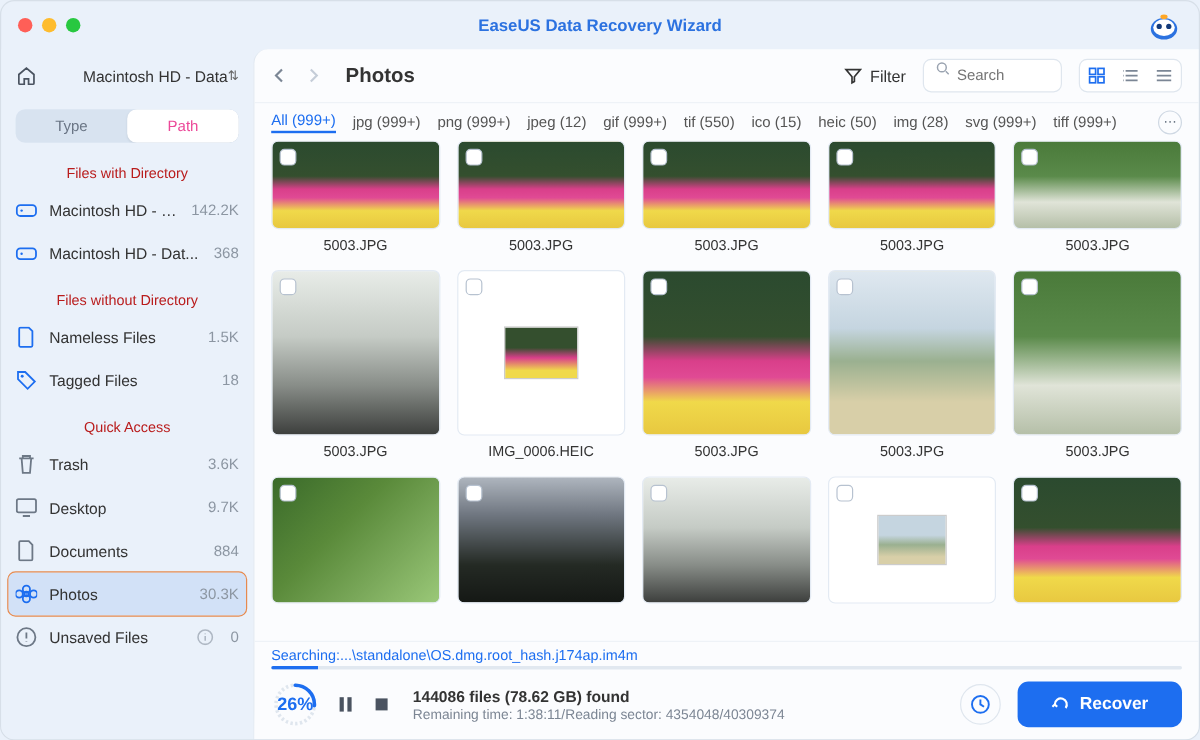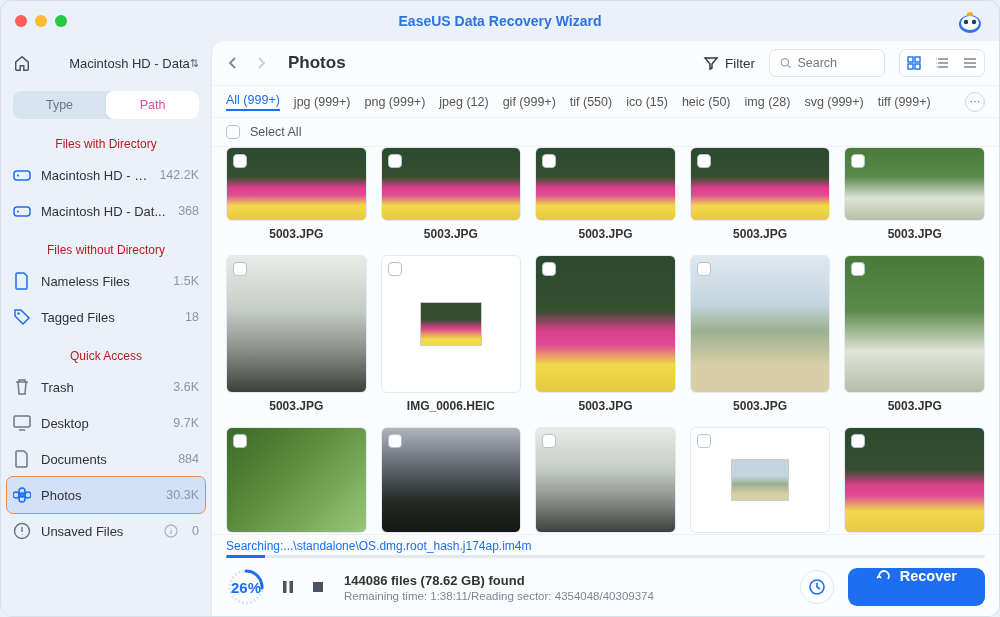--- a/index.html
+++ b/index.html
@@ -31,35 +31,35 @@
 .sb-item .cnt { color: #8c96a2; font-size: 12.5px; }
 .sb-item.selected { background: #d2e1f7; border-radius: 6px; margin: 0 6px; padding: 0 6px; outline: 1.5px solid #e68a4f; }
 .sb-item.selected .icn { filter: none; }
 
 .content { flex: 1; background: #fbfcfe; display: flex; flex-direction: column; min-width: 0; border-top-left-radius: 12px; border-left: 1px solid #e1e8f0; }
 .toolbar { height: 44px; display: flex; align-items: center; gap: 14px; padding: 0 14px; }
 .nav-arrow { width: 14px; height: 14px; cursor: pointer; color: #7b8695; }
 .bc-title { font-weight: 700; font-size: 17px; margin-left: 6px; }
 .tool-spacer { flex: 1; }
 .filter-btn { display: flex; align-items: center; gap: 6px; color: #333; font-size: 13.5px; cursor: pointer; }
-.search-box { display: flex; align-items: center; gap: 6px; border: 1px solid #dfe6ee; background: #fff; border-radius: 7px; height: 28px; padding: 0 10px; width: 116px; }
+.search-box { display: flex; gap: 6px; border: 1px solid #dfe6ee; background: #fff; border-radius: 7px; height: 28px; padding: 0 10px; width: 116px; }
 .search-box input { border: none; outline: none; width: 100%; font-size: 12.5px; background: transparent; }
 .view-toggle { display: flex; align-items: center; border: 1px solid #dfe6ee; border-radius: 7px; height: 28px; overflow: hidden; background: #fff; }
 .view-toggle > div { width: 28px; height: 100%; display: flex; align-items: center; justify-content: center; cursor: pointer; }
 .view-toggle > div.active svg { color: #1d6ef0; }
 
 .filter-tabs { display: flex; align-items: center; gap: 14px; padding: 0 14px; height: 32px; font-size: 12.5px; color: #555; border-top: 1px solid #eef2f7; }
 .ftab { cursor: pointer; white-space: nowrap; }
 .ftab.active { color: #1d6ef0; border-bottom: 2px solid #1d6ef0; padding-bottom: 2px; }
 .more-circle { margin-left: auto; width: 20px; height: 20px; border: 1px solid #cfd8e3; border-radius: 50%; display: flex; align-items: center; justify-content: center; color: #6d7886; font-size: 11px; cursor: pointer; }
 
 .selectall { display: flex; align-items: center; gap: 10px; padding: 6px 14px; font-size: 12.5px; color: #555; border-top: 1px solid #eef2f7; border-bottom: 1px solid #eef2f7; height: 30px; }
 .chk { width: 14px; height: 14px; border: 1.5px solid #b7c2d0; border-radius: 4px; background: #fff; cursor: pointer; }
 
-.grid-wrap { flex: 1; overflow: hidden; padding: 0 14px 4px; font-weight: bold; }
+.grid-wrap { flex: 1; overflow: hidden; padding: 0 14px 4px; }
 .grid { display: grid; grid-template-columns: repeat(5, 1fr); gap: 14px; }
 .card { display: flex; flex-direction: column; align-items: center; gap: 6px; }
 .thumb { width: 100%; height: 74px; background: #eef3fb; border: 1px solid #e3eaf3; border-radius: 6px; position: relative; overflow: hidden; display: flex; align-items: center; justify-content: center; }
 .thumb.h180 { height: 138px; }
 .thumb.h90 { height: 106px; }
 .thumb .chk { position: absolute; top: 6px; left: 6px; }
 .fname { font-size: 12px; color: #333; text-align: center; }
 
 .footer-path { padding: 4px 14px 2px; font-size: 12px; color: #1d6ef0; border-top: 1px solid #eef2f7; }
 .progress-line { height: 3px; background: #e1e8f0; margin: 0 14px; border-radius: 2px; overflow: hidden; }
@@ -68,21 +68,21 @@
 .footer { height: 58px; display: flex; align-items: center; padding: 0 14px; gap: 14px; }
 .circle-prog { width: 40px; height: 40px; position: relative; }
 .circle-prog svg { transform: rotate(-90deg); }
 .circle-prog .pct { position: absolute; inset: 0; display: flex; align-items: center; justify-content: center; font-size: 15px; font-weight: 600; color: #1d6ef0; }
 .pbtn { width: 16px; height: 16px; cursor: pointer; color: #4a5360; }
 .scan-info { display: flex; flex-direction: column; gap: 2px; margin-left: 4px; }
 .scan-info .l1 { font-weight: 700; font-size: 13px; }
 .scan-info .l2 { font-size: 11.5px; color: #7c8694; }
 .footer-spacer { flex: 1; }
 .clockbtn { width: 34px; height: 34px; border: 1px solid #dfe6ee; border-radius: 50%; display: flex; align-items: center; justify-content: center; cursor: pointer; }
-.recover-btn { background: #1d6ef0; color: #fff; border-radius: 9px; height: 38px; padding: 0 28px; display: flex; align-items: flex-start; gap: 8px; font-size: 14.5px; font-weight: 600; cursor: pointer; }
+.recover-btn { background: #1d6ef0; color: #fff; border-radius: 9px; height: 38px; padding: 0 28px; display: flex; align-items: center; gap: 8px; font-size: 14.5px; font-weight: 600; cursor: pointer; }
 
 
 .img-flowers { background: linear-gradient(180deg, #2b4a2f 0%, #344f2e 40%, #d93f8a 55%, #e04a94 65%, #f0d94a 80%, #e8c840 100%); }
 .img-waterfall { background: linear-gradient(180deg, #e8ece8 0%, #c5cbc5 40%, #888d88 70%, #3d3f3d 100%); }
 .img-beach { background: linear-gradient(180deg, #dfe8f0 0%, #c5d5e0 35%, #9ab090 55%, #d8cfa8 80%); }
 .img-greenfall { background: linear-gradient(180deg, #4a7a3a 0%, #5a8a4a 40%, #e0e4d8 70%, #b5bfa8 100%); }
 .img-darkfall { background: linear-gradient(180deg, #aeb5be 0%, #6f7680 30%, #242a24 70%, #151815 100%); }
 .img-green { background: linear-gradient(135deg, #3a6a2a 0%, #5a8a3a 40%, #7aa85a 70%, #9ac878 100%); }
 .img-framed { background: #fff; padding: 6px; }
 .img-framed::after { content: ""; display: block; width: 60px; height: 42px; margin: 0 auto; background: linear-gradient(180deg,#344f2e 40%,#d93f8a 60%,#f0d94a 85%); border: 1px solid #ccc; }
@@ -281,24 +281,20 @@
       <span class="ftab">gif (999+)</span>
       <span class="ftab">tif (550)</span>
       <span class="ftab">ico (15)</span>
       <span class="ftab">heic (50)</span>
       <span class="ftab">img (28)</span>
       <span class="ftab">svg (999+)</span>
       <span class="ftab">tiff (999+)</span>
       <div class="more-circle">⋯</div>
     </div>
 
-    <div class="selectall">
-      <div class="chk"></div>
-      <span>Select All</span>
-    </div>
 
     <div class="grid-wrap">
       <div class="grid" id="grid-container">
           <div class="card">
             <div class="thumb  img-flowers">
               <div class="chk"></div>
             </div>
             <div class="fname">5003.JPG</div>
           </div>
           <div class="card">

